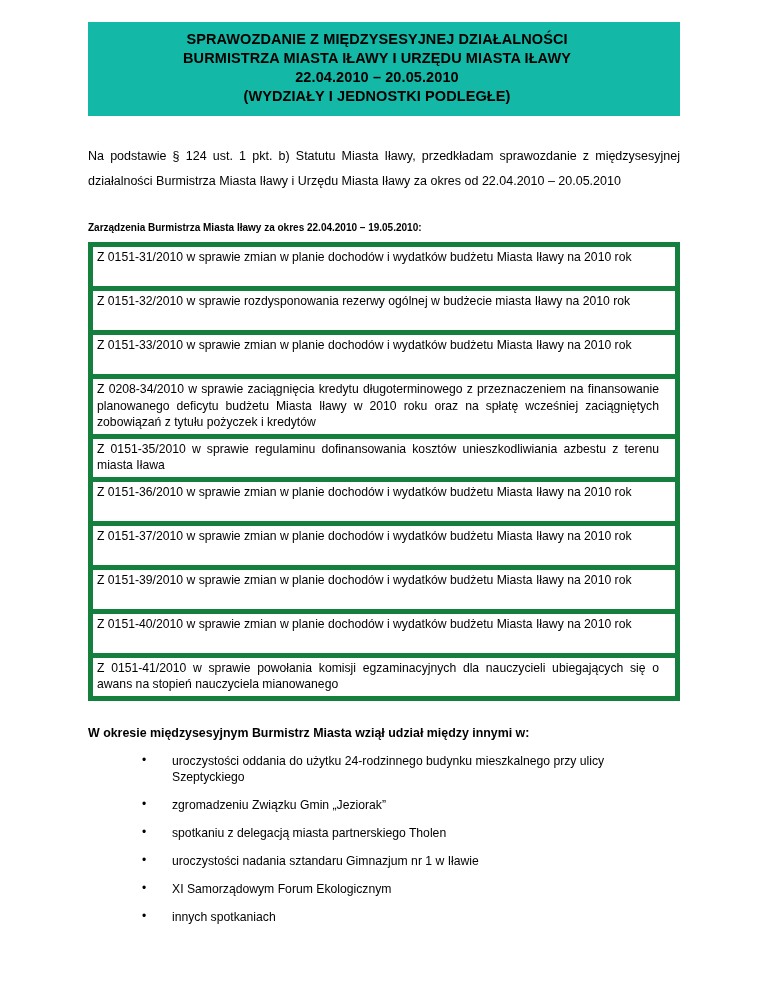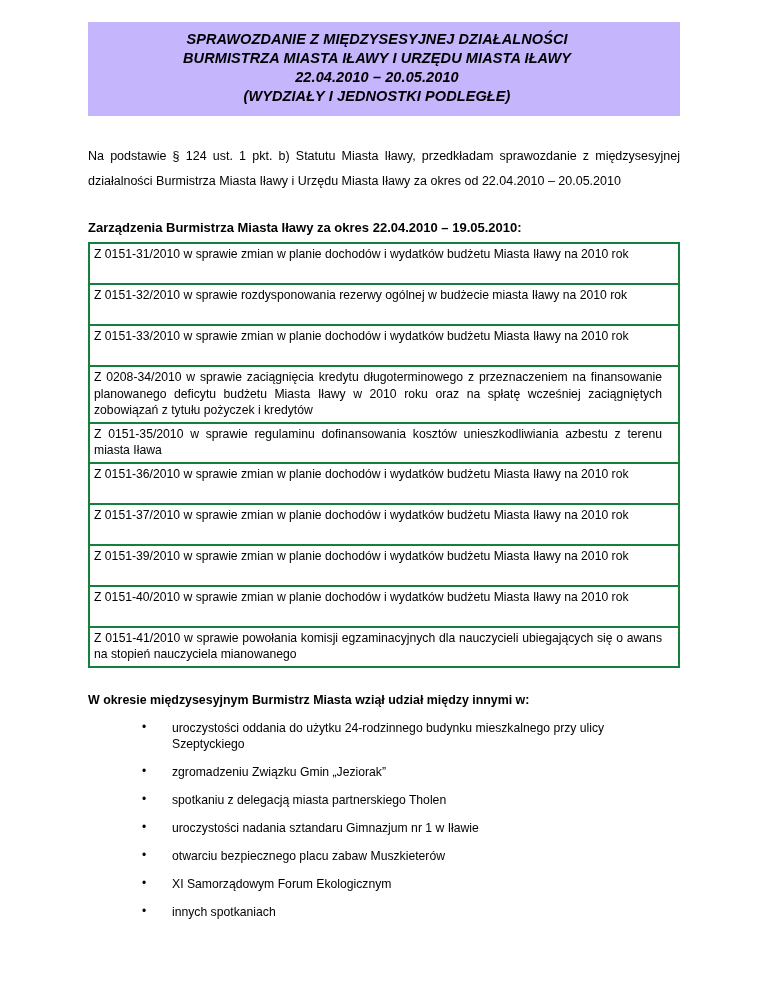--- a/index.html
+++ b/index.html
@@ -16,55 +16,54 @@
   }
   .page {
     position: relative;
     width: 768px;
     min-height: 994px;
     box-sizing: border-box;
     padding: 22px 88px 20px 88px;
   }
   
   .title-banner {
-    background: #c4b5fd;
+    background: #14b8a6;
     text-align: center;
     padding: 8px 20px 10px 6px;
     margin-bottom: 28px;
-    font-style: italic;
   }
   .title-banner .line {
     font-weight: bold;
     font-size: 14.5px;
     line-height: 19px;
     letter-spacing: 0.1px;
     color: #000;
   }
   
   .intro {
     font-size: 12.5px;
     font-weight: normal;
     line-height: 25px;
     text-align: justify;
     margin: 0 0 26px 0;
   }
   .subhead {
-    font-size: 13px;
+    font-size: 10px;
     font-weight: bold;
     line-height: 16px;
     margin: 0 0 6px 0;
   }
   
   table.zarz {
     border-collapse: collapse;
     width: 100%;
     table-layout: fixed;
   }
   table.zarz td {
-    border: 2px solid #15803d;
+    border: 5px solid #15803d;
     padding: 2px 16px 3px 4px;
     font-size: 12.2px;
     line-height: 16.5px;
     text-align: justify;
     vertical-align: top;
     word-wrap: break-word;
   }
   td.tall { height: 34px; }
   
   .listhead {
@@ -143,18 +142,17 @@
     </tbody>
   </table>
 
   <div class="listhead">W okresie międzysesyjnym Burmistrz Miasta wziął udział między innymi w:</div>
 
   <ul class="bullets">
     <li>uroczystości oddania do użytku 24-rodzinnego budynku mieszkalnego przy ulicy Szeptyckiego</li>
     <li>zgromadzeniu Związku Gmin „Jeziorak”</li>
     <li>spotkaniu z delegacją miasta partnerskiego Tholen</li>
     <li>uroczystości nadania sztandaru Gimnazjum nr 1 w Iławie</li>
-    <li>otwarciu bezpiecznego placu zabaw Muszkieterów</li>
     <li>XI Samorządowym Forum Ekologicznym</li>
     <li>innych spotkaniach</li>
   </ul>
 
 </div>
 
 </body></html>

